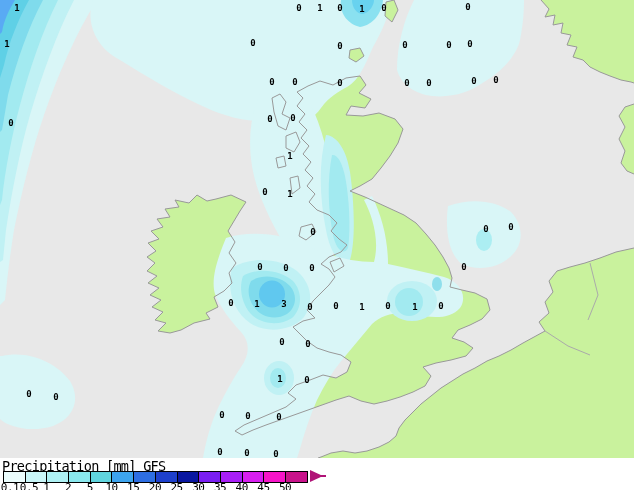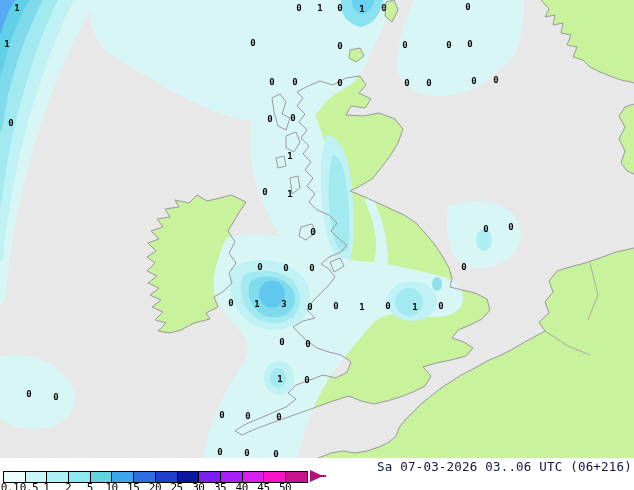--- a/index.html
+++ b/index.html
@@ -160,20 +160,21 @@
         <span class="pv" style="left: 222px; top: 415px;">0</span>
         <span class="pv" style="left: 248px; top: 416px;">0</span>
         <span class="pv" style="left: 279px; top: 417px;">0</span>
         <span class="pv" style="left: 220px; top: 452px;">0</span>
         <span class="pv" style="left: 247px; top: 453px;">0</span>
         <span class="pv" style="left: 276px; top: 454px;">0</span>
       </div>
   </div>
 
   <div class="legend">
+    <div class="legend-title">Precipitation [mm] GFS</div>
     <div class="bar" id="colorbar">
         <div class="cell" style="background: rgb(235, 253, 253);"></div>
         <div class="cell" style="background: rgb(201, 246, 248);"></div>
         <div class="cell" style="background: rgb(174, 241, 244);"></div>
         <div class="cell" style="background: rgb(138, 232, 238);"></div>
         <div class="cell" style="background: rgb(96, 213, 222);"></div>
         <div class="cell" style="background: rgb(61, 164, 238);"></div>
         <div class="cell" style="background: rgb(46, 110, 226);"></div>
         <div class="cell" style="background: rgb(30, 64, 204);"></div>
         <div class="cell" style="background: rgb(10, 23, 160);"></div>
@@ -194,16 +195,15 @@
         <span class="tick" style="left: 111.5px;">10</span>
         <span class="tick" style="left: 133.2px;">15</span>
         <span class="tick" style="left: 154.9px;">20</span>
         <span class="tick" style="left: 176.6px;">25</span>
         <span class="tick" style="left: 198.3px;">30</span>
         <span class="tick" style="left: 220px;">35</span>
         <span class="tick" style="left: 241.7px;">40</span>
         <span class="tick" style="left: 263.4px;">45</span>
         <span class="tick" style="left: 285.1px;">50</span>
       </div>
-    <div class="datetime">Sa 07-03-2026 03..06 UTC (06+216)</div>
   </div>
 
 </div>
 
 </body></html>

